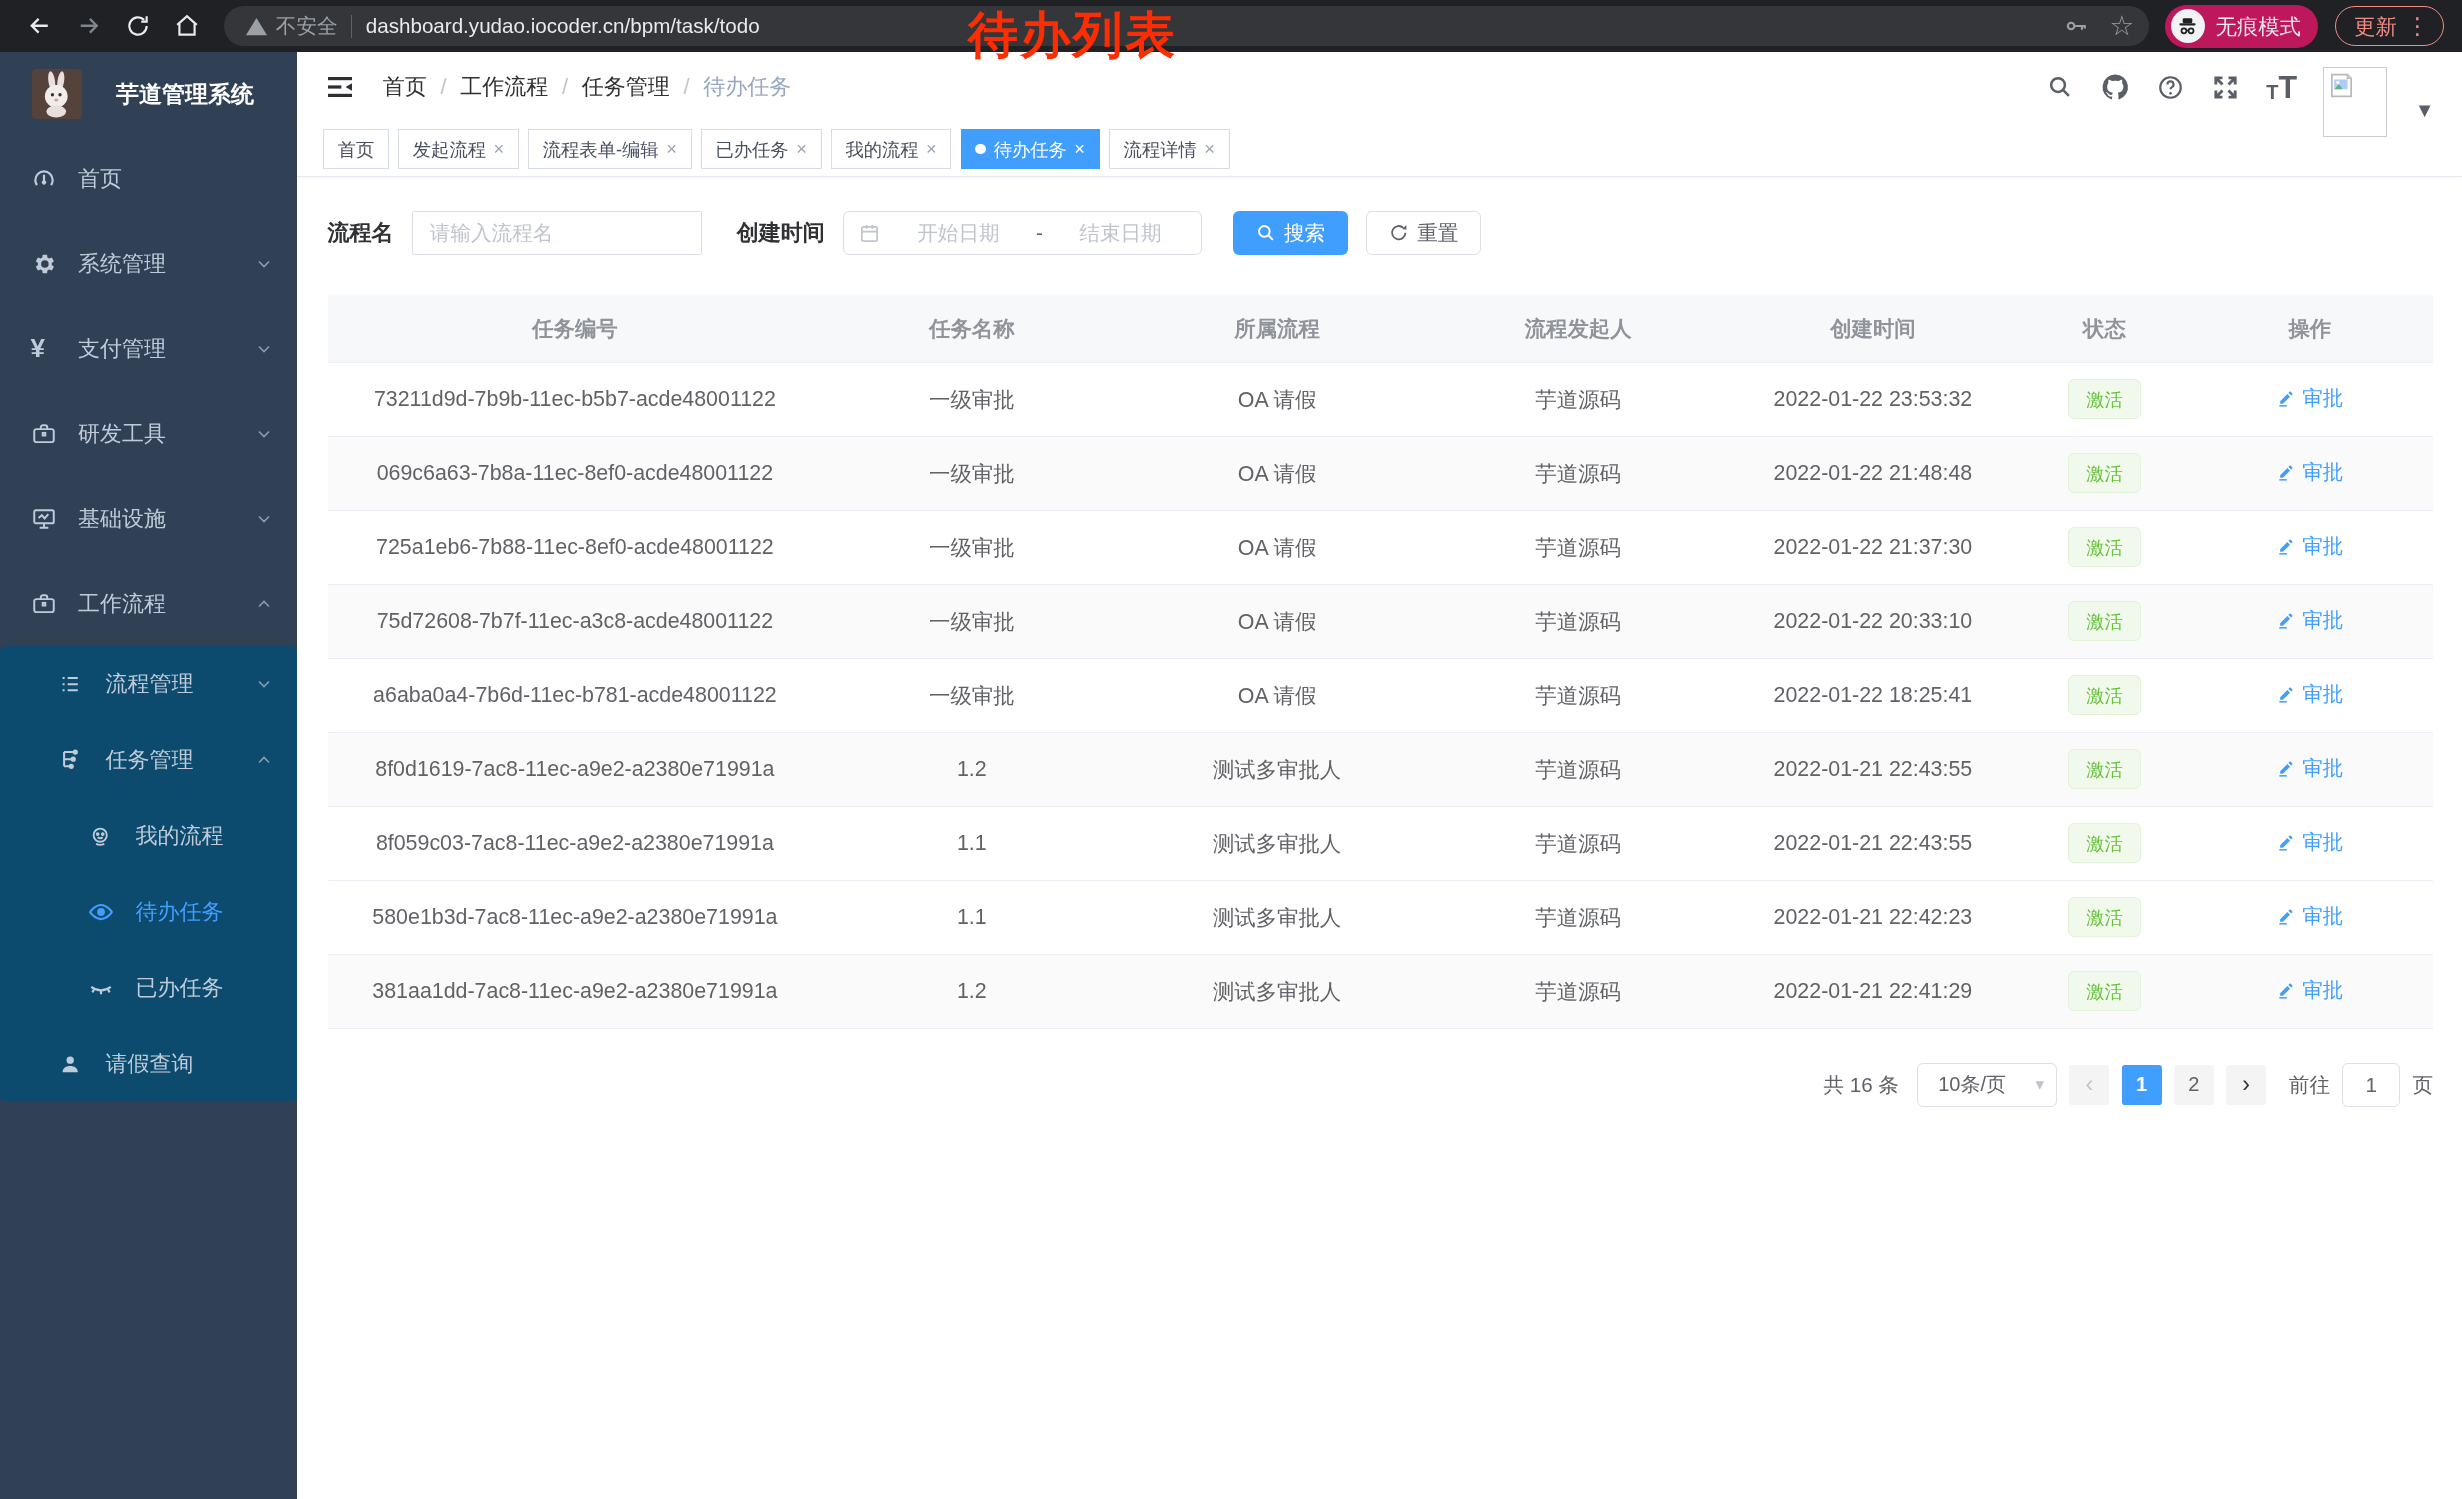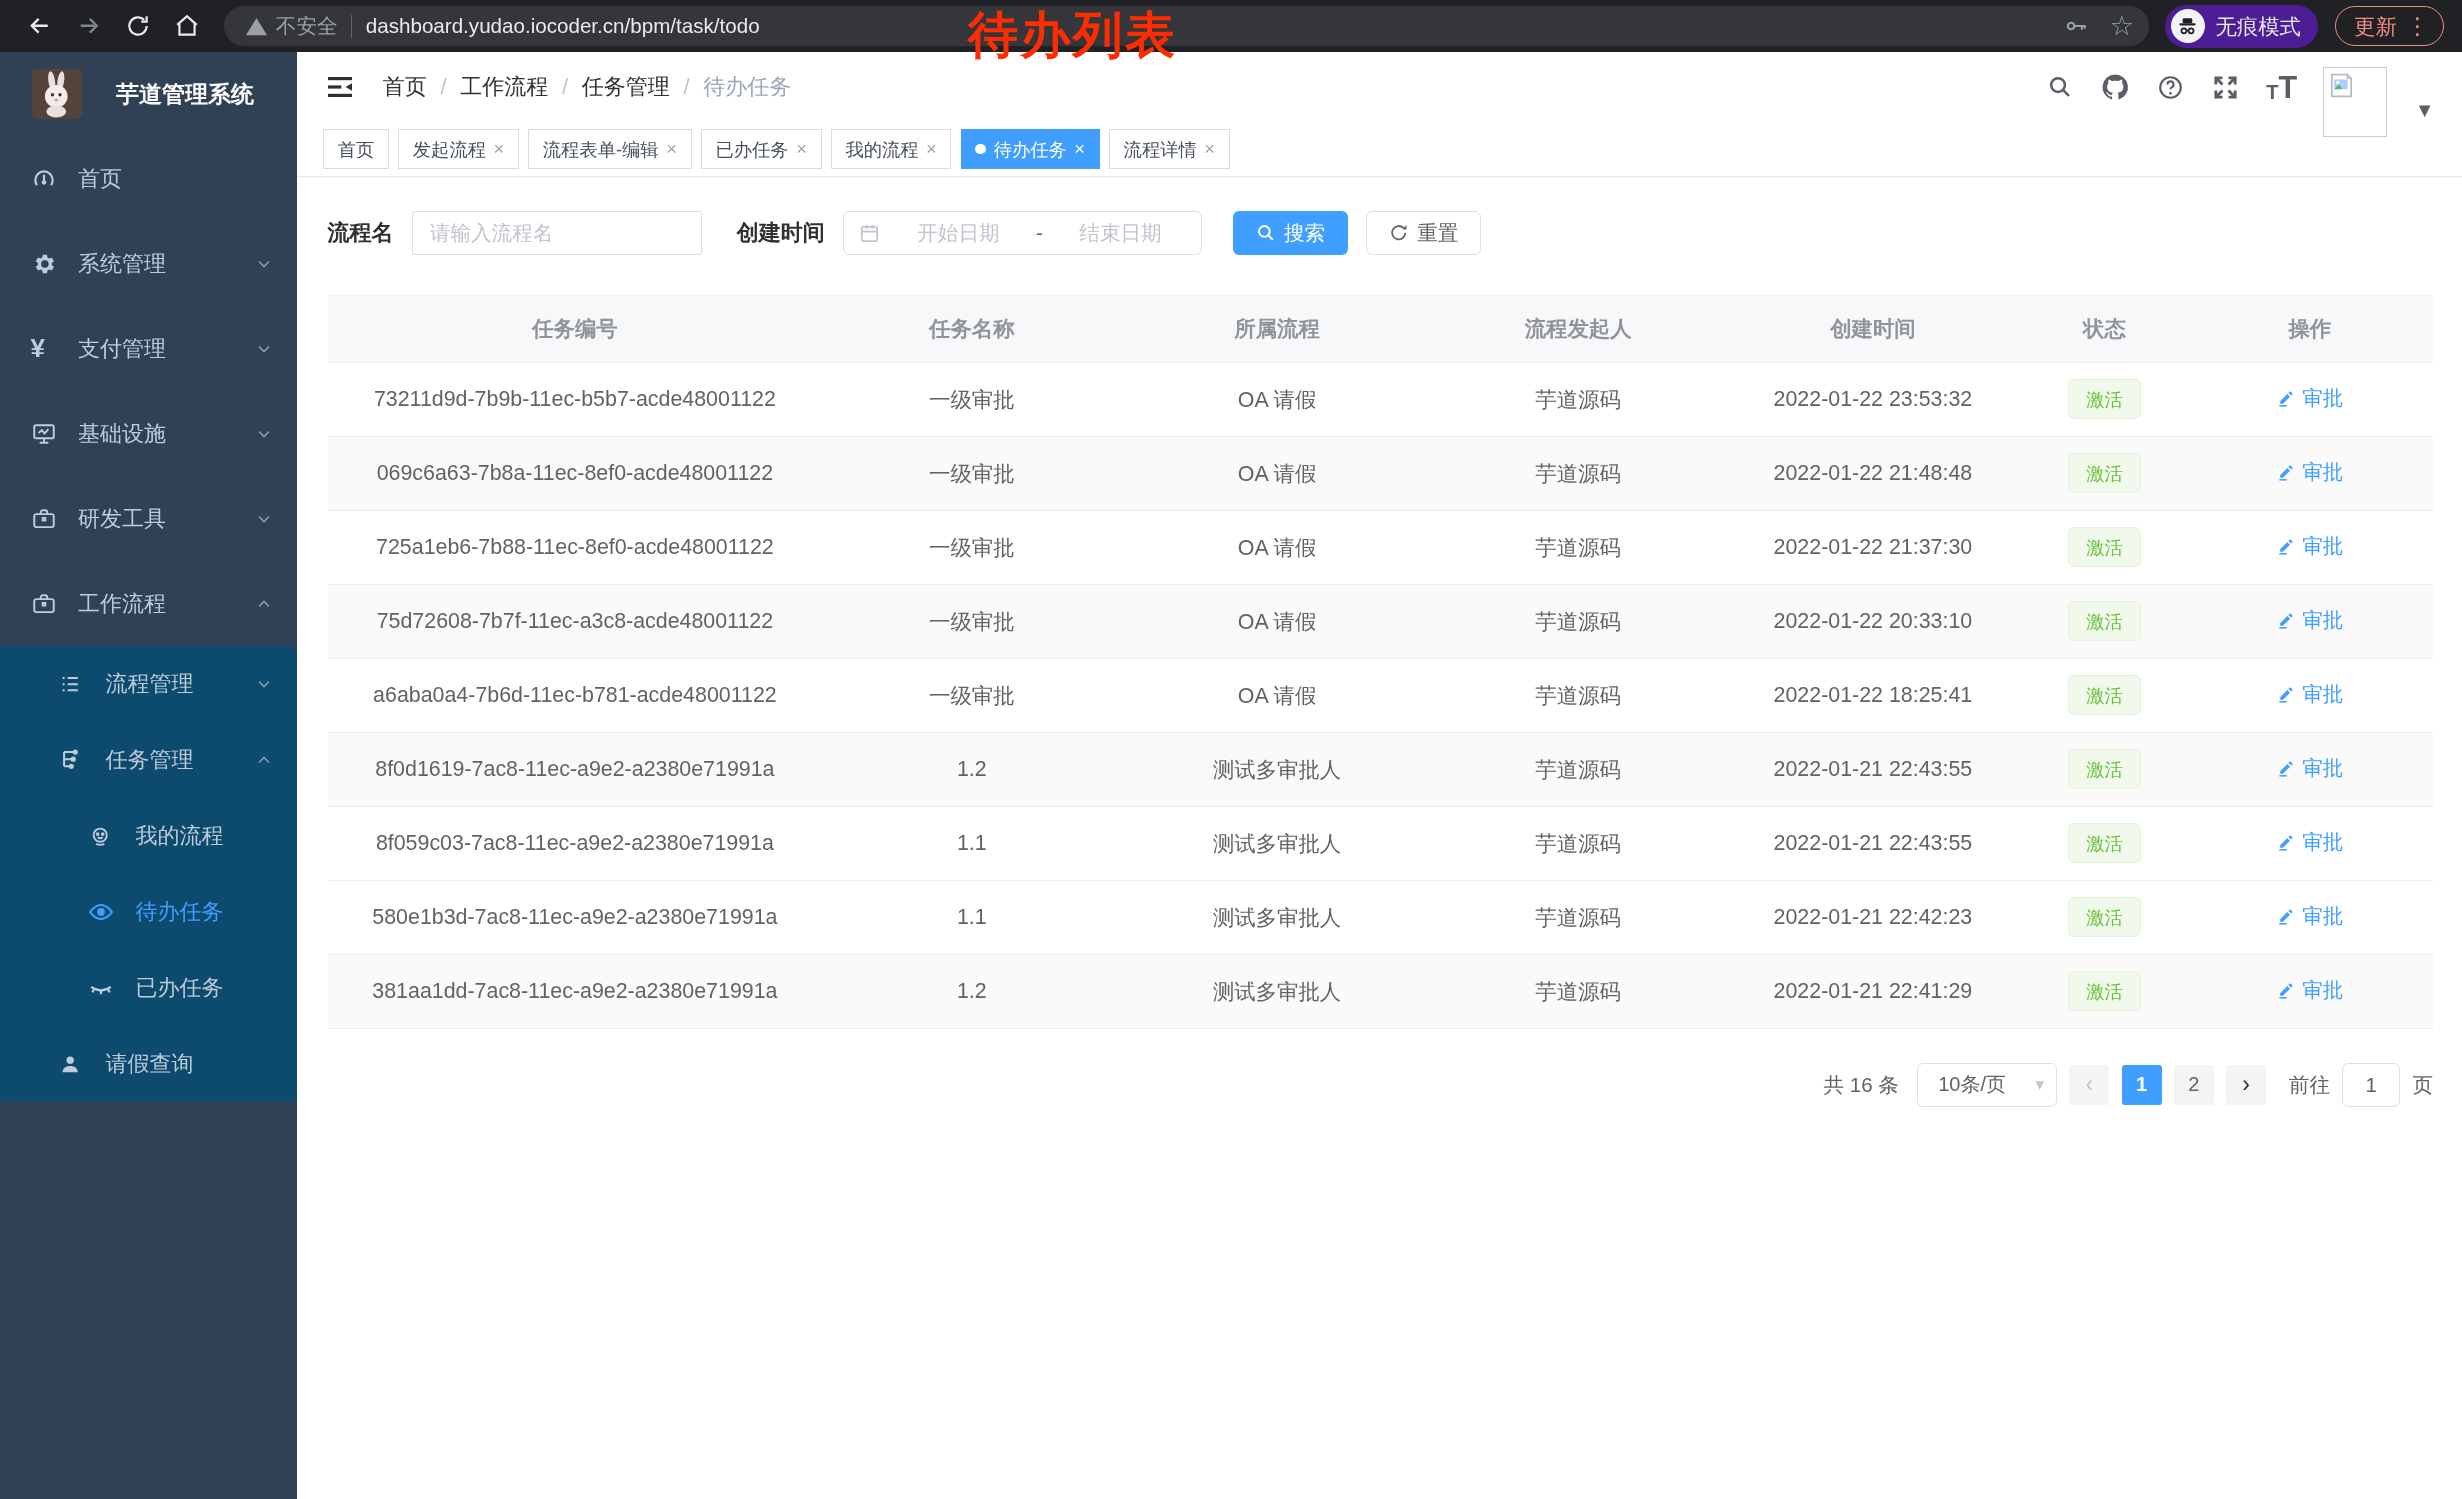--- a/index.html
+++ b/index.html
@@ -12,21 +12,21 @@
   .nav-btn { width:43px; height:43px; display:flex; align-items:center; justify-content:center; color:#e8eaed; flex:0 0 auto; }
   .nav-btn.dim { color:#80868b; }
   .url-pill { flex:1 1 auto; height:40px; background:#35363a; border-radius:20px; display:flex; align-items:center; padding:0 15.3px; margin:0 9.2px; min-width:0; }
   .warn-icon { color:#9aa0a6; margin:0 7.6px 0 6.1px; flex:0 0 auto; }
   .security-label { color:#9aa0a6; font-size:20.6px; flex:0 0 auto; }
   .url-sep { width:0.8px; height:23px; background:#5f6368; margin:0 13.7px; flex:0 0 auto; }
   .url-text { color:#e8eaed; font-size:20.6px; white-space:nowrap; overflow:hidden; flex:1 1 auto; }
   .pill-right { display:flex; align-items:center; gap:20px; margin-left:12.2px; flex:0 0 auto; }
   .key-icon { color:#9aa0a6; }
   .star-icon { color:#9aa0a6; font-size:27.5px; line-height:1; }
-  .incog-chip { flex:0 0 auto; height:43px; background:#4c1d95; border-radius:21.4px; display:flex; align-items:center; gap:10.7px; padding:0 17px 0 6.1px; }
+  .incog-chip { flex:0 0 auto; height:43px; background:#be185d; border-radius:21.4px; display:flex; align-items:center; gap:10.7px; padding:0 17px 0 6.1px; }
   .incog-circle { width:34px; height:34px; border-radius:50%; background:#f1f3f4; display:flex; align-items:center; justify-content:center; color:#202124; }
   .incog-label { color:#e8eaed; font-size:21.4px; }
   .update-btn { flex:0 0 auto; height:40px; border:1.5px solid #f28b82; border-radius:20px; color:#f28b82; display:flex; align-items:center; gap:9.2px; padding:0 13.7px 0 18.3px; margin-left:10.7px; background:transparent; }
   .update-label { font-size:21.4px; }
   .kebab-icon { font-size:23px; letter-spacing:0; }
 
   
   .annotation { position:absolute; left:968px; top:1.5px; font-size:50px; font-weight:bold; color:#fe2c01; z-index:50; letter-spacing:2.3px; }
 
   
@@ -230,42 +230,42 @@
         <span class="mi-arrow">
           <svg width="20" height="20" viewBox="0 0 24 24" fill="none" stroke="currentColor" stroke-width="2">
               <polyline points="6 9 12 15 18 9"></polyline>
             </svg>
         </span>
       </div>
 
       <div class="menu-item">
         <span class="mi-icon">
           <svg width="26" height="26" viewBox="0 0 24 24" fill="none" stroke="currentColor" stroke-width="1.8">
+              <rect x="3" y="7.5" width="18" height="12" rx="2"></rect>
+              <path d="M9 7.5V6a2 2 0 0 1 2-2h2a2 2 0 0 1 2 2v1.5"></path>
+              <rect x="10.8" y="11" width="2.4" height="2.4"></rect>
+            </svg>
+        </span>
+        <span class="mi-label">研发工具</span>
+        <span class="mi-arrow">
+          <svg width="20" height="20" viewBox="0 0 24 24" fill="none" stroke="currentColor" stroke-width="2">
+              <polyline points="6 9 12 15 18 9"></polyline>
+            </svg>
+        </span>
+      </div>
+
+      <div class="menu-item">
+        <span class="mi-icon">
+          <svg width="26" height="26" viewBox="0 0 24 24" fill="none" stroke="currentColor" stroke-width="1.8">
               <rect x="3" y="4" width="18" height="12" rx="1.5"></rect>
               <path d="M7 11l3-2.5 2.5 3L16 7.5"></path>
               <path d="M12 16v4M8 20h8"></path>
             </svg>
         </span>
         <span class="mi-label">基础设施</span>
-        <span class="mi-arrow">
-          <svg width="20" height="20" viewBox="0 0 24 24" fill="none" stroke="currentColor" stroke-width="2">
-              <polyline points="6 9 12 15 18 9"></polyline>
-            </svg>
-        </span>
-      </div>
-
-      <div class="menu-item">
-        <span class="mi-icon">
-          <svg width="26" height="26" viewBox="0 0 24 24" fill="none" stroke="currentColor" stroke-width="1.8">
-              <rect x="3" y="7.5" width="18" height="12" rx="2"></rect>
-              <path d="M9 7.5V6a2 2 0 0 1 2-2h2a2 2 0 0 1 2 2v1.5"></path>
-              <rect x="10.8" y="11" width="2.4" height="2.4"></rect>
-            </svg>
-        </span>
-        <span class="mi-label">研发工具</span>
         <span class="mi-arrow">
           <svg width="20" height="20" viewBox="0 0 24 24" fill="none" stroke="currentColor" stroke-width="2">
               <polyline points="6 9 12 15 18 9"></polyline>
             </svg>
         </span>
       </div>
 
       <div class="menu-item">
         <span class="mi-icon">
           <svg width="26" height="26" viewBox="0 0 24 24" fill="none" stroke="currentColor" stroke-width="1.8">

